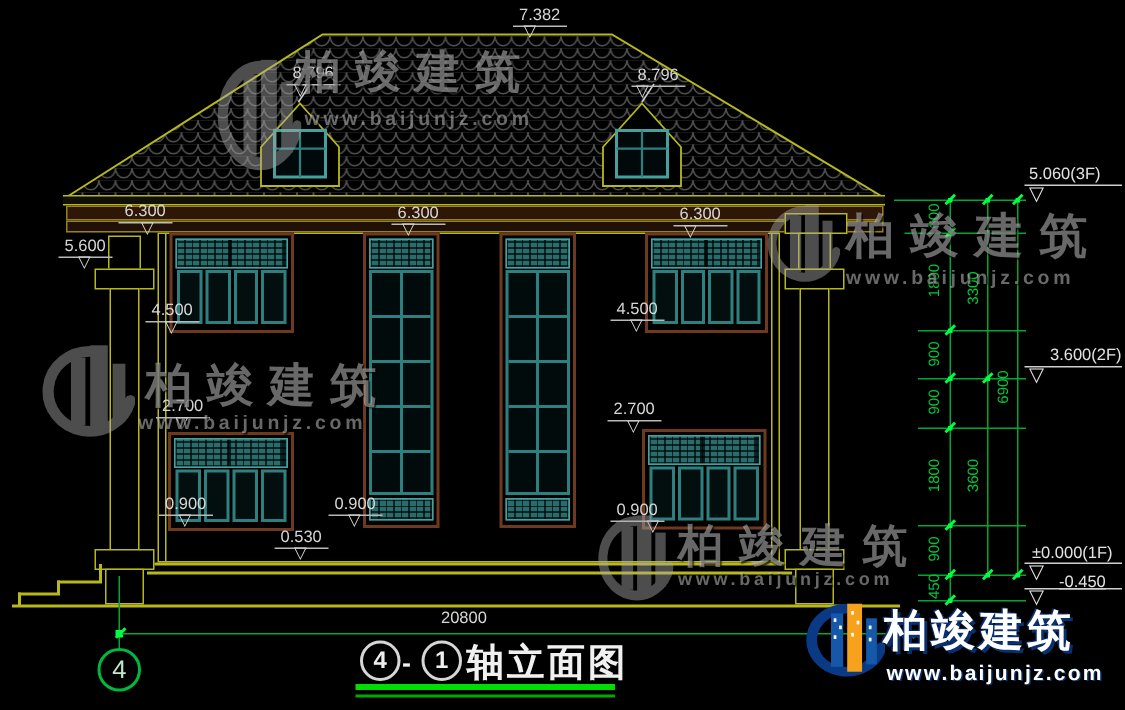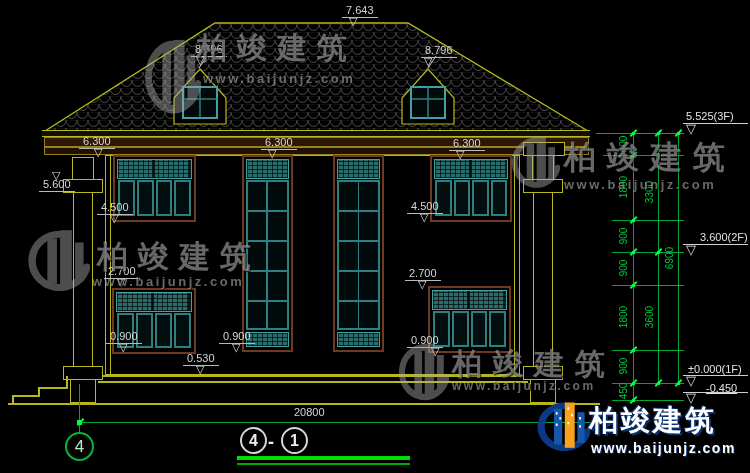--- a/index.html
+++ b/index.html
@@ -167,52 +167,52 @@
   <div class="win" style="left:428px;top:286px;width:83px;height:67px;">
     <div class="lattice"></div>
     <div class="panes">
         <i></i>
         <i></i>
         <i></i>
         <i></i>
       </div>
   </div>
 
-  <div class="lvl" style="left:342px;top:4px;">7.643</div>
+  <div class="lvl" style="left:342px;top:4px;">7.382</div>
   <div class="tri" style="left:349px;top:16px;">▽</div>
   <div class="lvl" style="left:191px;top:43px;">8.796</div>
   <div class="tri" style="left:196px;top:55px;">▽</div>
   <div class="lvl" style="left:421px;top:44px;">8.796</div>
   <div class="tri" style="left:424px;top:56px;">▽</div>
   <div class="lvl" style="left:79px;top:135px;">6.300</div>
   <div class="tri" style="left:94px;top:147px;">▽</div>
   <div class="lvl" style="left:261px;top:136px;">6.300</div>
   <div class="tri" style="left:268px;top:148px;">▽</div>
   <div class="lvl" style="left:449px;top:137px;">6.300</div>
   <div class="tri" style="left:456px;top:149px;">▽</div>
-  <div class="lvl" style="left:39px;top:158px;margin-top:20px;">5.600</div>
+  <div class="lvl" style="left:39px;top:158px;">5.600</div>
   <div class="tri" style="left:52px;top:170px;">▽</div>
   <div class="lvl" style="left:97px;top:201px;">4.500</div>
   <div class="tri" style="left:110px;top:213px;">▽</div>
   <div class="lvl" style="left:407px;top:200px;">4.500</div>
   <div class="tri" style="left:420px;top:212px;">▽</div>
   <div class="lvl" style="left:104px;top:265px;">2.700</div>
   <div class="tri" style="left:117px;top:277px;">▽</div>
   <div class="lvl" style="left:405px;top:267px;">2.700</div>
   <div class="tri" style="left:418px;top:279px;">▽</div>
   <div class="lvl" style="left:106px;top:330px;">0.900</div>
   <div class="tri" style="left:119px;top:342px;">▽</div>
   <div class="lvl" style="left:219px;top:330px;">0.900</div>
   <div class="tri" style="left:232px;top:342px;">▽</div>
   <div class="lvl" style="left:407px;top:334px;">0.900</div>
   <div class="tri" style="left:431px;top:346px;">▽</div>
   <div class="lvl" style="left:183px;top:352px;">0.530</div>
   <div class="tri" style="left:196px;top:364px;">▽</div>
 
-  <div class="flvl" style="left:686px;top:110px;">5.525(3F)</div>
+  <div class="flvl" style="left:686px;top:110px;">5.060(3F)</div>
   <div class="flin" style="left:683px;top:123px;width:65px;"></div>
   <div class="ftri" style="left:686px;top:123px;">▽</div>
   <div class="flvl" style="left:700px;top:231px;">3.600(2F)</div>
   <div class="flin" style="left:683px;top:244px;width:65px;"></div>
   <div class="ftri" style="left:686px;top:244px;">▽</div>
   <div class="flvl" style="left:688px;top:363px;">±0.000(1F)</div>
   <div class="flin" style="left:683px;top:375px;width:65px;"></div>
   <div class="ftri" style="left:686px;top:375px;">▽</div>
   <div class="flvl" style="left:706px;top:382px;text-decoration:underline;">-0.450</div>
   <div class="flin" style="left:683px;top:392px;width:65px;"></div>
@@ -270,20 +270,21 @@
   <div class="dot" style="left:77px;top:420px;width:5px;height:5px;"></div>
   <div class="gline" style="left:80px;top:422px;width:532px;height:1px;"></div>
   <div class="tick" style="left:76px;top:421px;"></div>
   <div class="tick" style="left:607px;top:421px;"></div>
   <div class="hdim" style="left:294px;top:406px;">20800</div>
   <div class="abub" style="left:65px;top:432px;">4</div>
 
   <div class="tcirc" style="left:240px;top:427px;">4</div>
   <div class="tdash" style="left:268px;top:432px;">-</div>
   <div class="tcirc" style="left:281px;top:427px;">1</div>
+  <div class="ttext" style="left:311px;top:425px;">轴立面图</div>
   <div class="abs" style="left:237px;top:456px;width:173px;height:4px;background:#00dd00;"></div>
   <div class="abs" style="left:237px;top:463px;width:173px;height:2px;background:#00aa00;"></div>
 
   <svg class="wmlogo" style="left:143px;top:30px;color:#aaa;" width="58" height="104" viewBox="0 0 60 84" preserveAspectRatio="none">
       <use href="#bjlogo"></use>
     </svg>
   <div class="wmt1" style="left:197px;top:28px;font-size:30px;letter-spacing:10px;">柏竣建筑</div>
   <div class="wmt2" style="left:203px;top:71px;">www.baijunjz.com</div>
 
   <svg class="wmlogo" style="left:26px;top:222px;color:#aaa;" width="64" height="86" viewBox="0 0 60 84" preserveAspectRatio="none">

